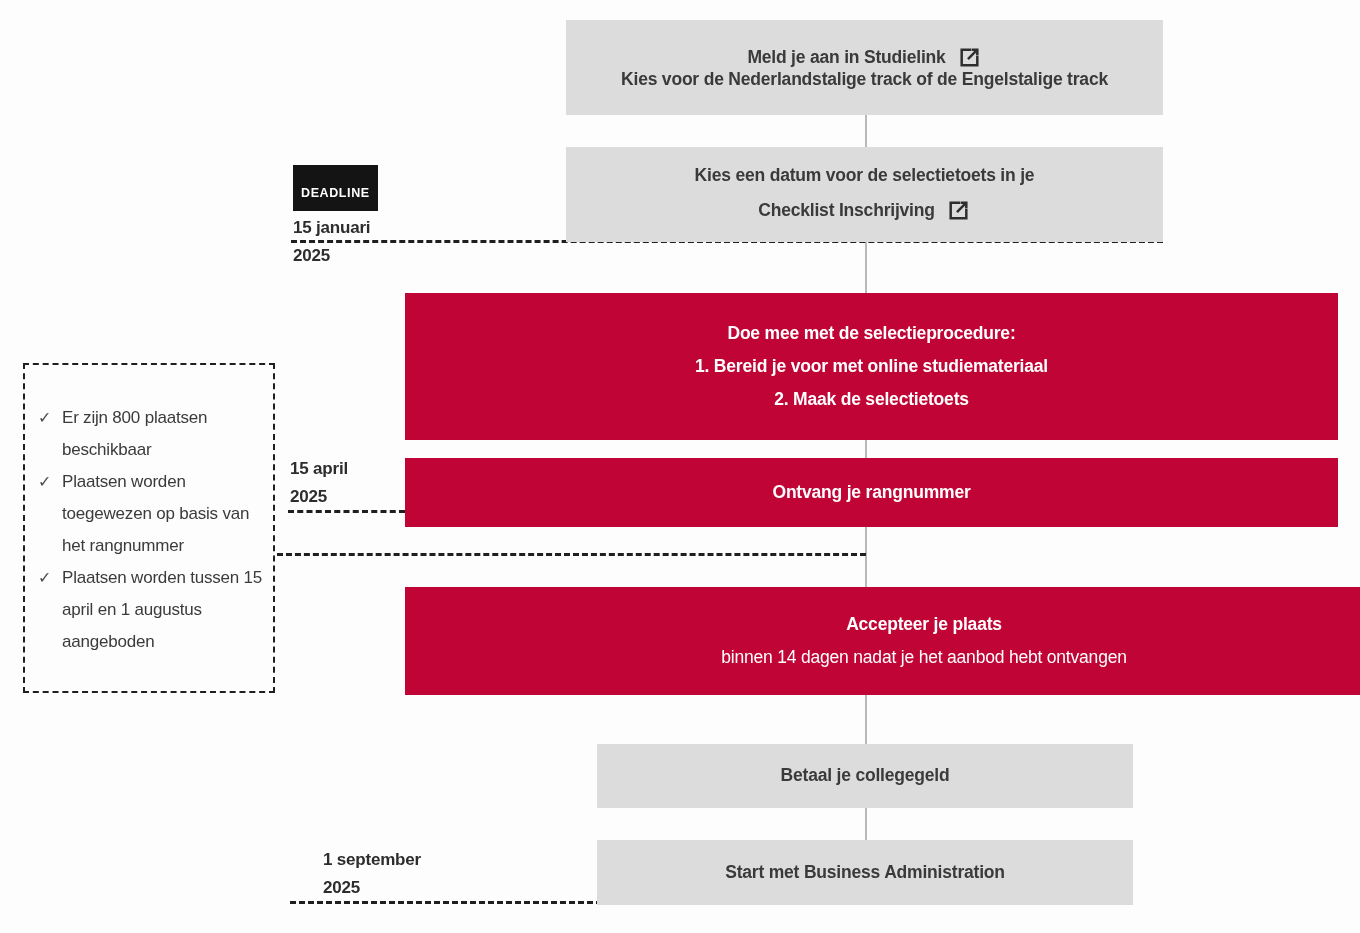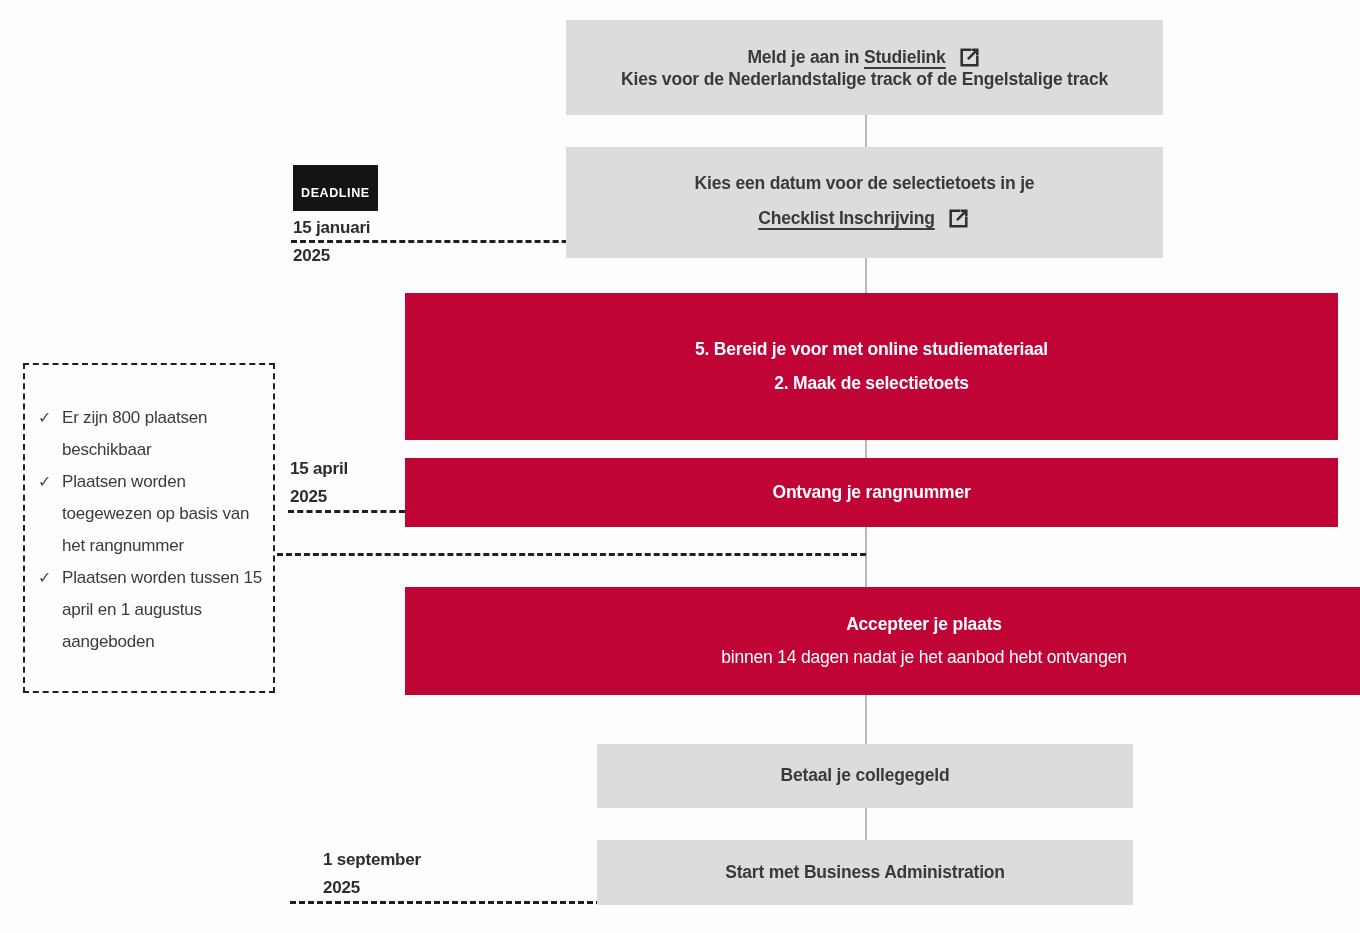--- a/index.html
+++ b/index.html
@@ -31,32 +31,31 @@
     justify-content:center;align-items:center;
     text-align:center;
     font-weight:bold;
     font-size:17.5px;
     line-height:1.1;
   }
   .gray-box{background:var(--gray_box);color:var(--text_dark);}
   .red-box{background:var(--red);color:#ffffff;}
 
   #box-signup{left:566px;top:20px;width:597px;height:95px;gap:0;}
-  #box-testdate{left:566px;top:147px;width:597px;height:111px;gap:12px;}
+  #box-testdate{left:566px;top:147px;width:597px;height:95px;gap:12px;}
   #box-selection{left:405px;top:293px;width:933px;height:147px;gap:14px;}
   #box-ranknumber{left:405px;top:458px;width:933px;height:69px;}
   #box-accept{left:405px;top:587px;width:1038px;height:108px;gap:14px;}
   #box-pay{left:597px;top:744px;width:536px;height:64px;}
   #box-start{left:597px;top:840px;width:536px;height:65px;}
 
   .box-line{display:flex;align-items:center;justify-content:center;}
   .subline{font-weight:400;}
 
   .link-text{
-    text-decoration:underline;
     text-underline-offset:4px;
     text-decoration-thickness:1.5px;
     cursor:pointer;
     text-align:center;
   }
   .ext-icon{
     width:25px;height:25px;
     margin-left:11px;
     flex:0 0 auto;
     cursor:pointer;
@@ -158,21 +157,22 @@
     </div>
   </div>
 
   <div class="milestone" id="deadline-group">
     <span id="deadline-badge">DEADLINE</span>
     <div>15 januari</div>
     <div>2025</div>
   </div>
 
   <div class="red-box" id="box-selection">
-    <div class="box-line">5. Bereid je voor met online studiemateriaal</div>
+    <div class="box-line">Doe mee met de selectieprocedure:</div>
+    <div class="box-line">1. Bereid je voor met online studiemateriaal</div>
     <div class="box-line">2. Maak de selectietoets</div>
   </div>
 
   <div class="milestone" id="milestone-april">
     <div>15 april</div>
     <div>2025</div>
   </div>
 
   <div class="red-box" id="box-ranknumber">
     <div class="box-line">Ontvang je rangnummer</div>

